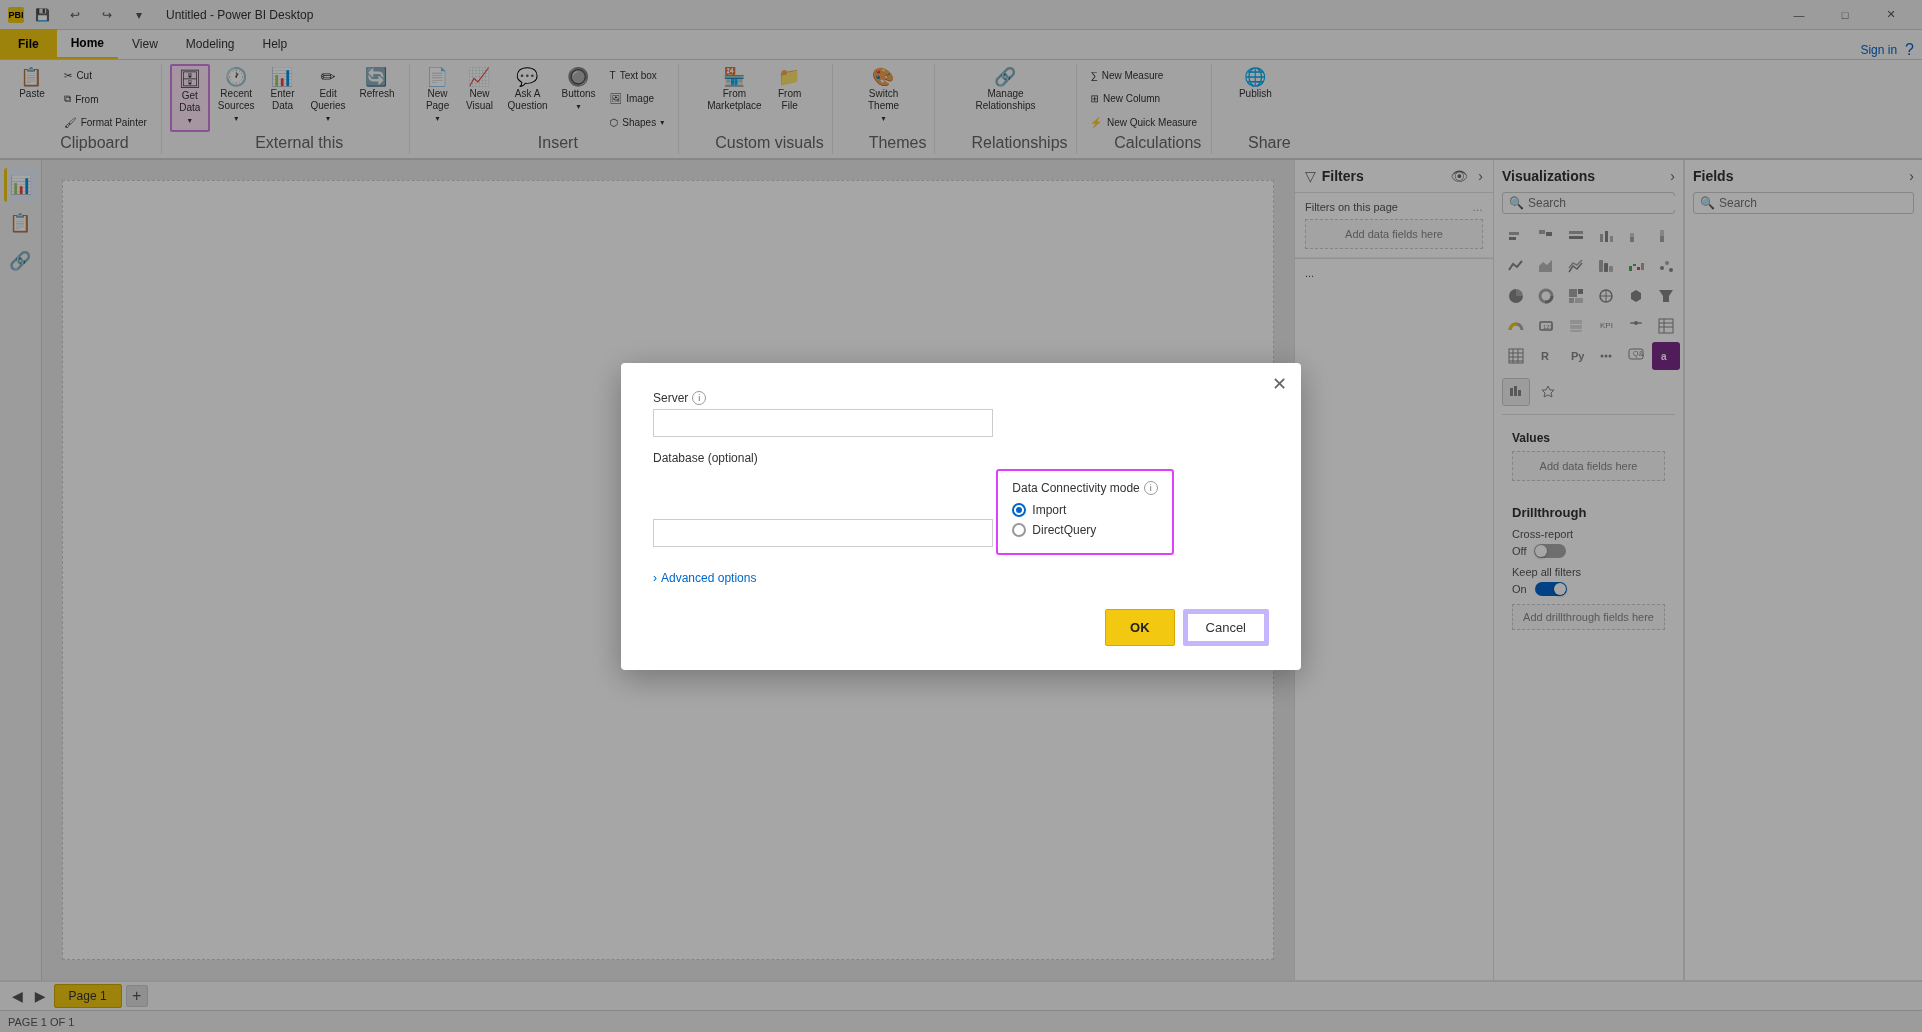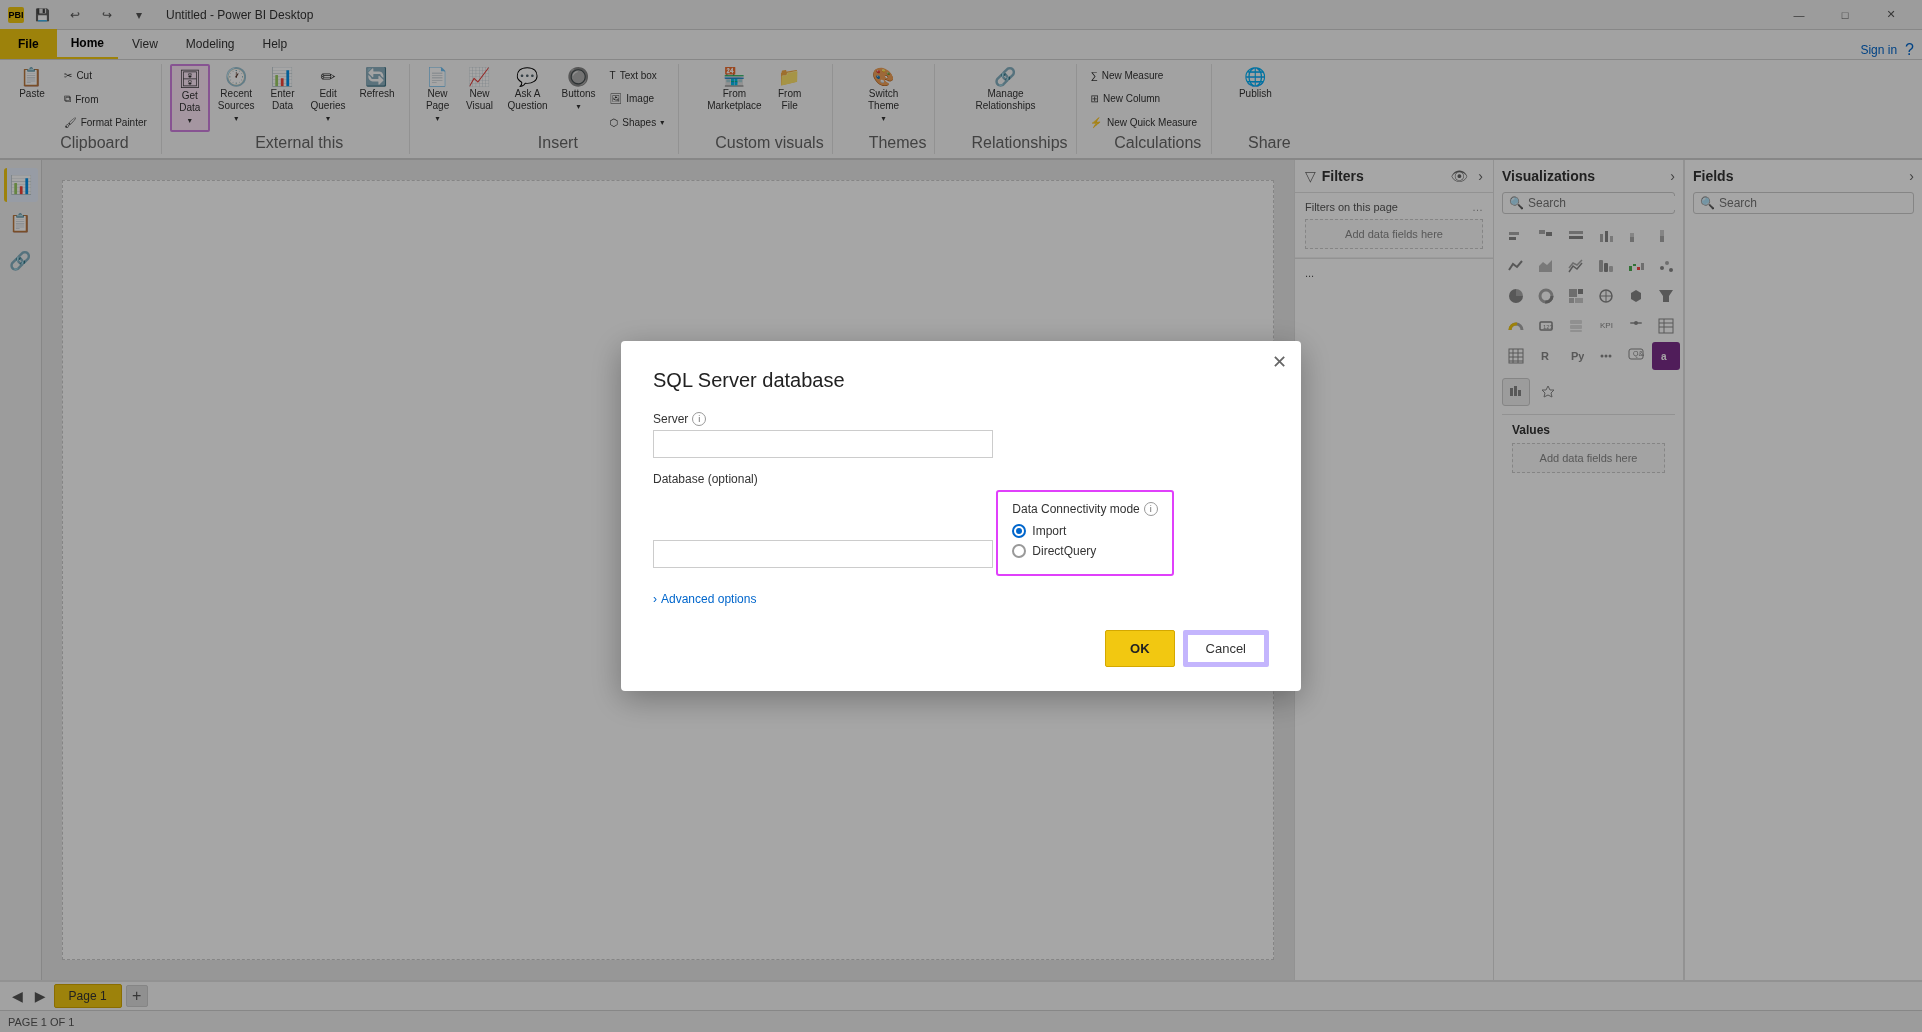--- a/index.html
+++ b/index.html
@@ -382,21 +382,21 @@
     .toggle-thumb.on { right: 1px; }
     .drillthrough-add-box {
       border: 1px dashed #ccc;
       padding: 6px;
       text-align: center;
       font-size: 11px;
       color: #888;
       background: #fafafa;
       margin-top: 6px;
     }
-    .values-section { padding: 8px 10px; border-top: 1px solid #e0e0e0; }
+    .values-section { padding: 16px 10px; border-top: 1px solid #e0e0e0; }
     .values-title { font-size: 12px; font-weight: 600; color: #333; margin-bottom: 6px; }
 
     .info-icon { display: inline-flex; align-items: center; justify-content: center; width: 14px; height: 14px; border-radius: 50%; border: 1px solid #999; font-size: 9px; color: #666; cursor: pointer; }
   </style>
 </head>
 <body>
 
 <div id="titlebar">
   <div class="left">
     <div class="pbi-logo">PBI</div>
@@ -852,20 +852,38 @@
             <path d="M8,2 L10,6 L14,6 L11,9 L12,13 L8,11 L4,13 L5,9 L2,6 L6,6 Z" fill="none" stroke="#888" stroke-width="1"></path>
           </svg>
       </div>
     </div>
 
     <div class="values-section">
       <div class="values-title">Values</div>
       <div class="filter-add-box">Add data fields here</div>
     </div>
 
+    <div class="drillthrough-section">
+      <div class="drillthrough-title">Drillthrough</div>
+      <div class="drillthrough-sub">Cross-report</div>
+      <div class="toggle-row">
+        <span style="font-size:11px; color:#555;">Off</span>
+        <div class="toggle-track">
+          <div class="toggle-thumb off"></div>
+        </div>
+      </div>
+      <div class="drillthrough-sub">Keep all filters</div>
+      <div class="toggle-row">
+        <span style="font-size:11px; color:#555;">On</span>
+        <div class="toggle-track on">
+          <div class="toggle-thumb on"></div>
+        </div>
+      </div>
+      <div class="drillthrough-add-box">Add drillthrough fields here</div>
+    </div>
   </div>
 
   <div id="fields-panel">
     <div class="fields-header">
       <span class="fields-title">Fields</span>
       <span style="font-size:14px; color:#666; cursor:pointer;">›</span>
     </div>
     <div class="viz-search">
       <span style="color:#666;">🔍</span>
       <input type="text" placeholder="Search" style="">
@@ -879,21 +897,20 @@
   <div class="page-tab">Page 1</div>
   <div class="page-tab-add">+</div>
 </div>
 <div class="status-bar">
   <span>PAGE 1 OF 1</span>
 </div>
 
 <div id="modal-overlay">
   <div id="modal">
     <button class="modal-close">✕</button>
-    <div class="modal-title">SQL Server database</div>
 
     <div class="modal-label">
       <span>Server</span>
       <span class="info-icon">i</span>
     </div>
     <input class="modal-input" type="text" style="">
 
     <div class="modal-label">
       <span>Database (optional)</span>
     </div>

